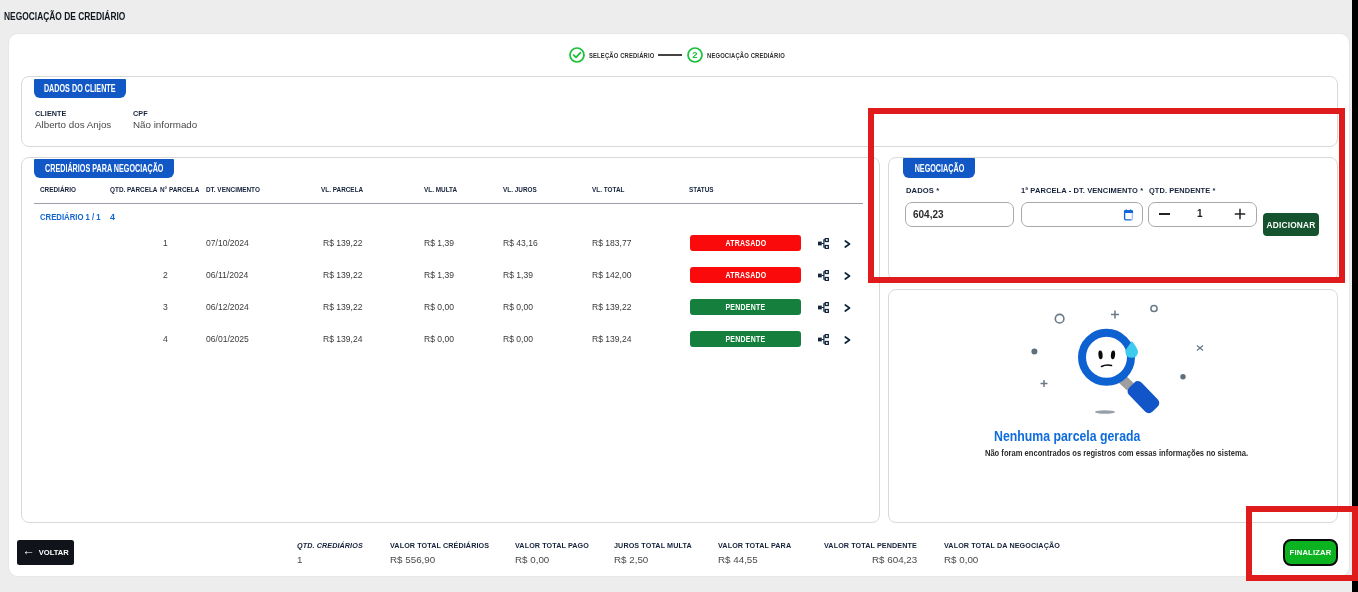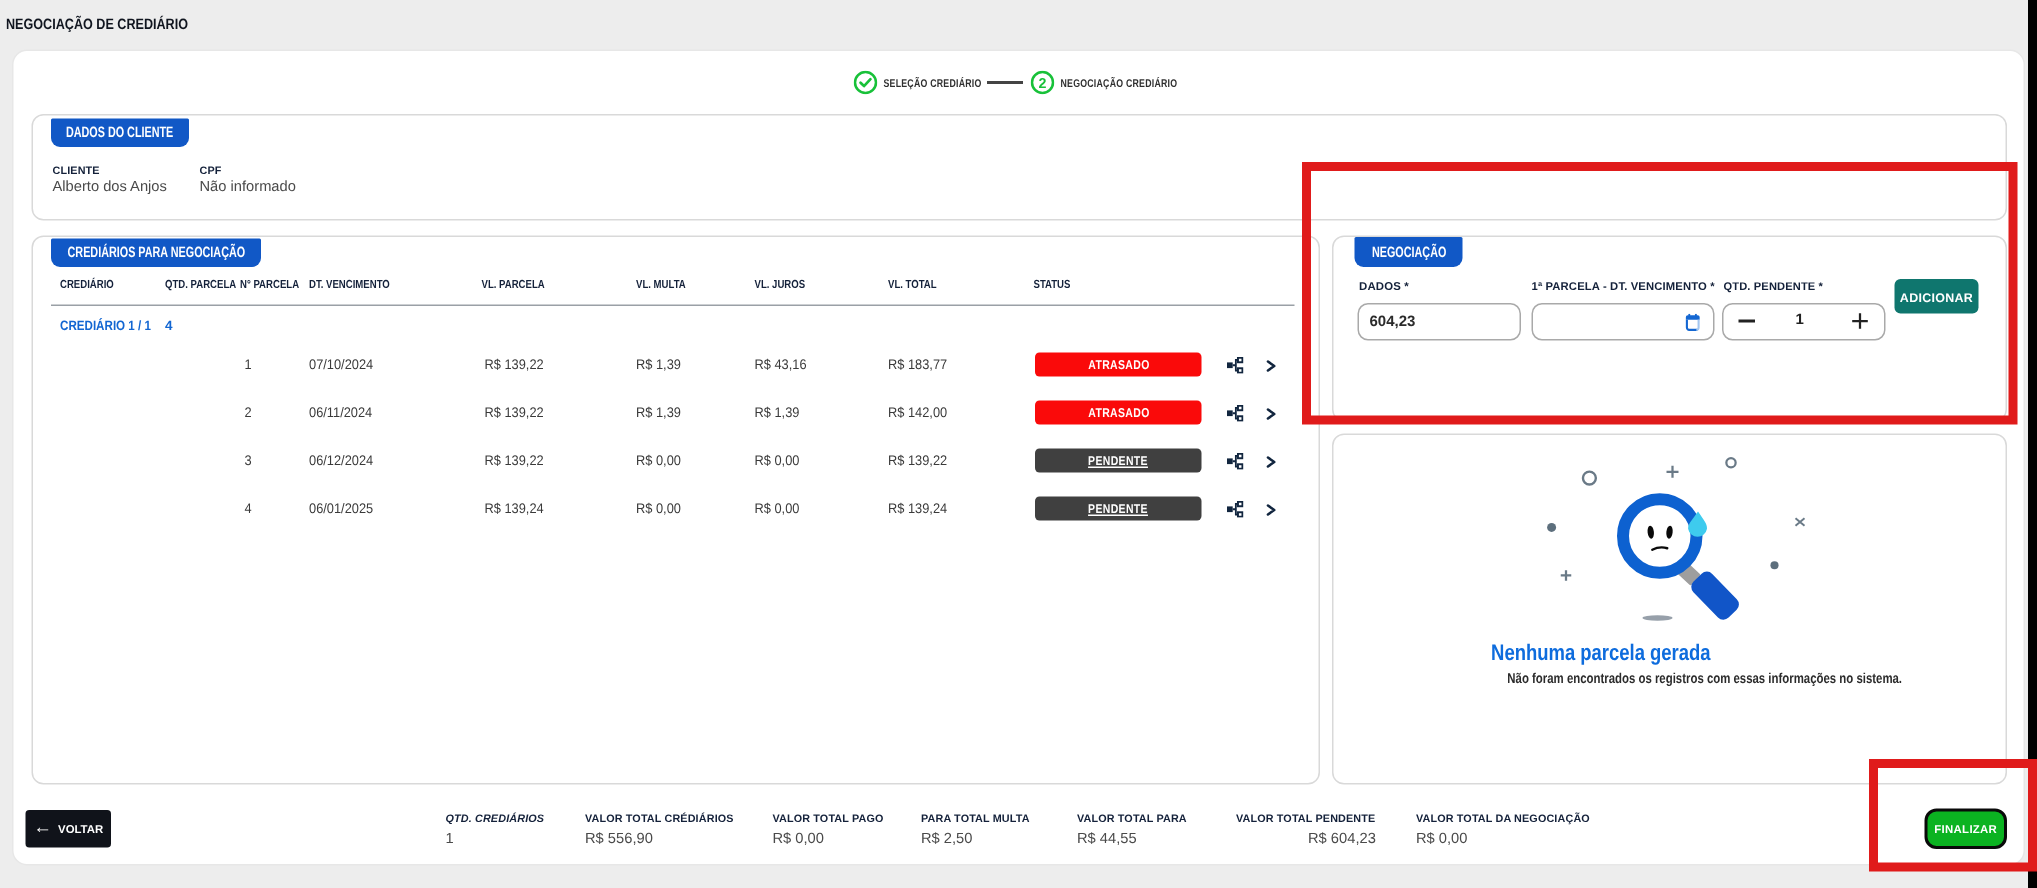--- a/index.html
+++ b/index.html
@@ -10,21 +10,21 @@
   .panel { position:absolute; border:1px solid #d9d9d9; border-radius:8px; background:#fff; }
   .badge-blue { position:absolute; background:#1158c6; color:#fff; font-weight:bold; font-size:10px; border-radius:1px 1px 6px 6px; display:flex; align-items:center; justify-content:center; white-space:nowrap; }
   .badge-blue > span { display:inline-block; transform:scaleX(.72); }
   .lbl { position:absolute; font-size:7.2px; font-weight:bold; color:#14213a; letter-spacing:.1px; white-space:nowrap; }
   .val { position:absolute; font-size:9.8px; color:#4a4a4a; white-space:nowrap; }
   .th { position:absolute; font-size:7.8px; font-weight:bold; color:#14213a; white-space:nowrap; transform:scaleX(.82); transform-origin:0 0; }
   .td { position:absolute; font-size:9.3px; color:#3a3a3a; white-space:nowrap; transform:scaleX(.92); transform-origin:0 50%; }
   .status { position:absolute; width:111px; height:15.5px; border-radius:3px; color:#fff; font-size:8.5px; font-weight:bold; display:flex; align-items:center; justify-content:center; }
   .status > span { display:inline-block; transform:scaleX(.82); letter-spacing:.3px; }
   .st-red { background:#fa0a0a; }
-  .st-dark { background:#404040;text-decoration:underline; }
+  .st-dark { background:#15803d; }
   .redbox { position:absolute; border:6px solid #e01b1b; z-index:50; }
   .steptxt { position:absolute; font-size:7.5px; font-weight:bold; color:#2f2f2f; letter-spacing:.2px; white-space:nowrap; transform:scaleX(.78); transform-origin:0 50%; }
   .input { position:absolute; border:1px solid #a9a9a9; border-radius:7px; background:#fff; height:25px; }
 </style>
 </head>
 <body>
 
   <div class="abs" style="left:1352px; top:0; width:6px; height:592px; background:#000; z-index:40;"></div>
 
   <div class="abs" style="left:4px; top:11px; font-size:10px; font-weight:bold; color:#10151f; white-space:nowrap; transform:scaleX(.84); transform-origin:0 50%;">NEGOCIAÇÃO DE CREDIÁRIO</div>
@@ -135,21 +135,21 @@
   </div>
   <div class="lbl" style="left:1149px; top:185.8px; font-size:7.4px;">QTD. PENDENTE *</div>
   <div class="input" style="left:1148px; top:202px; width:109px;"></div>
   <div class="abs" style="left:1159px; top:213px; width:11px; height:1.8px; background:#222;"></div>
   <div class="abs" style="left:1197px; top:208px; font-size:10px; font-weight:bold; color:#222;">1</div>
   <div class="abs" style="left:1234px; top:208px;">
     <svg width="12" height="12" viewBox="0 0 12 12">
       <path d="M6 0.8 V11.2 M0.8 6 H11.2" stroke="#222" stroke-width="1.5"></path>
     </svg>
   </div>
-  <div class="abs" style="left:1263px; top:186px; width:56px; height:23px; background:#0f766e; border-radius:4px; color:#fff; font-size:8.3px; font-weight:bold; display:flex; align-items:center; justify-content:center; letter-spacing:.2px;">ADICIONAR</div>
+  <div class="abs" style="left:1263px; top:213px; width:56px; height:23px; background:#14532d; border-radius:4px; color:#fff; font-size:8.3px; font-weight:bold; display:flex; align-items:center; justify-content:center; letter-spacing:.2px;">ADICIONAR</div>
 
   <div class="panel" style="left:888px; top:289px; width:450px; height:234px;"></div>
   <div class="abs" style="left:1020px; top:295px;">
     <svg width="210" height="125" viewBox="0 0 210 125">
       <circle cx="39.6" cy="23.7" r="4.3" fill="none" stroke="#6a7a87" stroke-width="1.6"></circle>
       <path d="M91 19.5 h8 M95 15.5 v8" stroke="#6a7a87" stroke-width="1.5"></path>
       <circle cx="134" cy="13.5" r="3.1" fill="none" stroke="#6a7a87" stroke-width="1.5"></circle>
       <circle cx="14.4" cy="56.6" r="3" fill="#5d6f7d"></circle>
       <path d="M177 50.5 l6 5 M183 50.5 l-6 5" stroke="#6a7a87" stroke-width="1.3"></path>
       <circle cx="163" cy="81.8" r="2.7" fill="#5d6f7d"></circle>
@@ -158,31 +158,31 @@
       <rect x="100.5" y="77" width="15" height="10" rx="1" fill="#9e9e9e" transform="rotate(43 100.5 80.5)"></rect>
       <rect x="118" y="84" width="33.5" height="17.5" rx="5" fill="#1155c8" transform="rotate(45.8 118 84)"></rect>
       <circle cx="86.5" cy="62.3" r="24.5" fill="#fff" stroke="#0d61d0" stroke-width="8"></circle>
       <ellipse cx="80.5" cy="59.8" rx="2.1" ry="4.4" fill="#0a0a0a" transform="rotate(-6 80.5 59.8)"></ellipse>
       <ellipse cx="93" cy="59.8" rx="2.1" ry="4.4" fill="#0a0a0a" transform="rotate(6 93 59.8)"></ellipse>
       <path d="M81.5 71.5 Q86.5 69 91.5 70.5" fill="none" stroke="#0a0a0a" stroke-width="1.6" stroke-linecap="round"></path>
       <path d="M112 46 C116 52 118 54 118 57.5 A6.4 6.4 0 0 1 105.4 57.5 C105.4 54 108 52 112 46 Z" fill="#3ecbee"></path>
     </svg>
   </div>
   <div class="abs" style="left:888px; top:427px; width:358px; text-align:center;"><span style="display:inline-block; transform:scaleX(.82); white-space:nowrap; font-size:15px; font-weight:bold; color:#0e6cdd;">Nenhuma parcela gerada</span></div>
-  <div class="abs" style="left:916px; top:442px; width:440px; text-align:center;"><span style="display:inline-block; transform:scaleX(.8); white-space:nowrap; font-size:9.5px; font-weight:bold; color:#2b2b2b;">Não foram encontrados os registros com essas informações no sistema.</span></div>
+  <div class="abs" style="left:896px; top:442px; width:440px; text-align:center;"><span style="display:inline-block; transform:scaleX(.8); white-space:nowrap; font-size:9.5px; font-weight:bold; color:#2b2b2b;">Não foram encontrados os registros com essas informações no sistema.</span></div>
 
   <div class="abs" style="left:17px; top:540px; width:57px; height:24.5px; background:#10131a; border-radius:2.5px; color:#fff; display:flex; align-items:center; justify-content:center; font-size:7.6px; font-weight:bold; gap:4px;"><span style="font-size:12.5px; font-weight:normal; margin-top:-2px;">←</span> VOLTAR</div>
 
   <div class="abs totlbl" style="left:297px; top:540.5px;font-style:italic;">QTD. CREDIÁRIOS</div>
   <div class="val" style="left:297px; top:554px;">1</div>
   <div class="abs totlbl" style="left:390px; top:540.5px;">VALOR TOTAL CRÉDIÁRIOS</div>
   <div class="val" style="left:390px; top:554px;">R$ 556,90</div>
   <div class="abs totlbl" style="left:515px; top:540.5px;">VALOR TOTAL PAGO</div>
   <div class="val" style="left:515px; top:554px;">R$ 0,00</div>
-  <div class="abs totlbl" style="left:614px; top:540.5px;">PARA TOTAL MULTA</div>
+  <div class="abs totlbl" style="left:614px; top:540.5px;">JUROS TOTAL MULTA</div>
   <div class="val" style="left:614px; top:554px;">R$ 2,50</div>
   <div class="abs totlbl" style="left:718px; top:540.5px;">VALOR TOTAL PARA</div>
   <div class="val" style="left:718px; top:554px;">R$ 44,55</div>
   <div class="abs totlbl" style="left:824px; top:540.5px;">VALOR TOTAL PENDENTE</div>
   <div class="val" style="left:824px; top:554px;margin-left:48px;">R$ 604,23</div>
   <div class="abs totlbl" style="left:944px; top:540.5px;">VALOR TOTAL DA NEGOCIAÇÃO</div>
   <div class="val" style="left:944px; top:554px;">R$ 0,00</div>
   <style>
     .totlbl { font-size:7.2px; font-weight:bold; color:#14213a; white-space:nowrap; letter-spacing:.1px; }
   </style>

